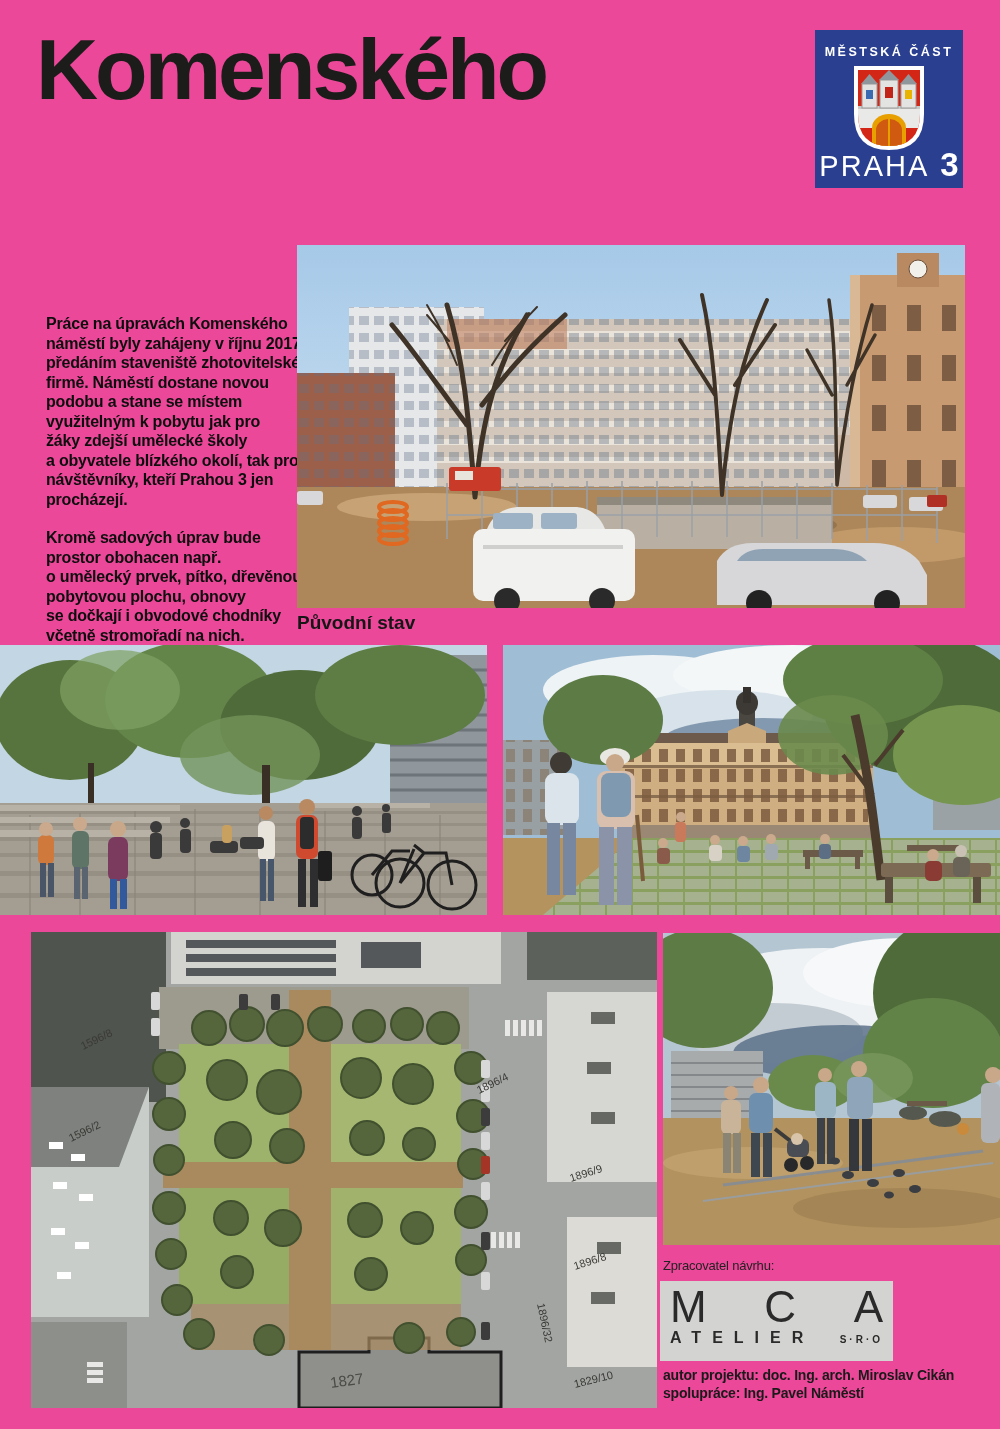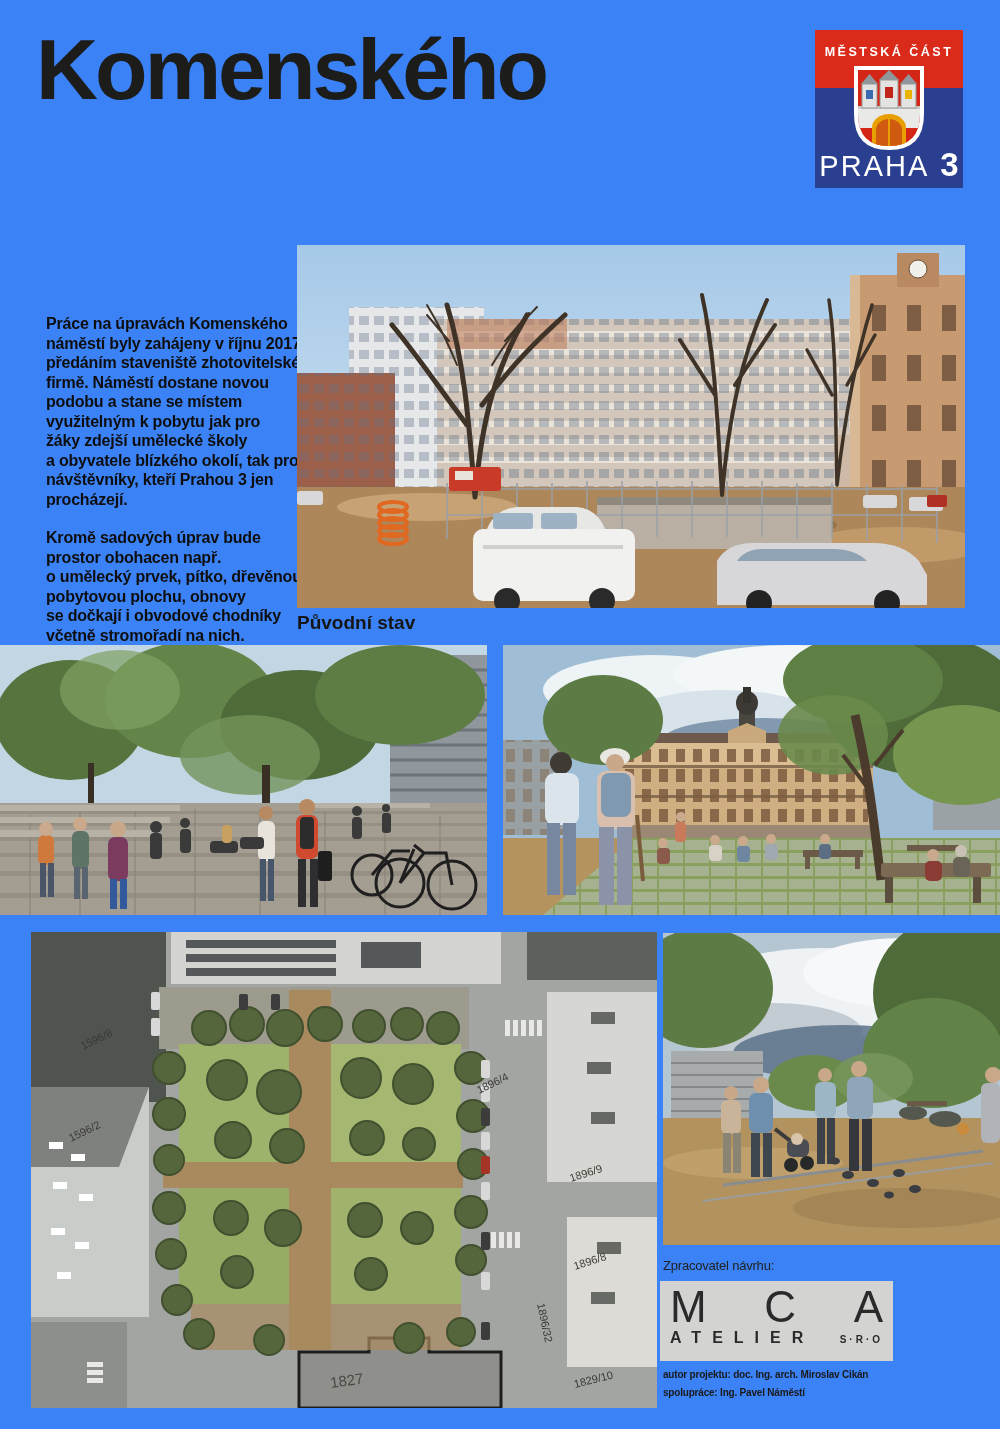--- a/index.html
+++ b/index.html
@@ -1,25 +1,25 @@
 <!DOCTYPE html>
 <html lang="cs"><head>
 <meta charset="utf-8">
 <style>
   html,body{margin:0;padding:0;background:#c8c8c8;}
-  .poster{position:relative;width:1000px;height:1429px;background:#3b82f6;overflow:hidden;
+  .poster{position:relative;width:1000px;height:1429px;background:#ec4899;overflow:hidden;
           font-family:"Liberation Sans",sans-serif;color:#111;}
   .abs{position:absolute;}
 
   
   .title{left:36px;top:18px;font-size:86px;line-height:102px;font-weight:bold;
          color:#1c1c1a;letter-spacing:-3px;}
 
   
-  .praha-logo{left:815px;top:30px;width:148px;height:158px;display:flex;flex-direction:column;}
+  .praha-logo{left:815px;top:30px;width:148px;height:158px;display:flex;flex-direction:row;}
   .logo-red{height:58px;}
   .logo-blue{flex:1;}
   .logo-district{position:absolute;top:15px;left:0;right:0;text-align:center;color:#fff;
                  font-size:12.5px;font-weight:bold;letter-spacing:2.5px;}
   .logo-city{position:absolute;bottom:4px;left:0;right:0;display:flex;align-items:baseline;
              justify-content:center;color:#fff;gap:11px;}
   .logo-city .city{font-size:29px;letter-spacing:2px;font-weight:400;}
   .logo-city .num{font-size:33px;font-weight:bold;}
   .coat{position:absolute;top:34px;left:37px;}
 
@@ -44,21 +44,21 @@
   .designer-heading{left:663px;top:1258px;font-size:13px;font-weight:normal;letter-spacing:-0.2px;color:#222;}
   .mca-box{left:660px;top:1281px;width:233px;height:80px;background:#d3d3d1;
            padding:5px 10px;box-sizing:border-box;}
   .mca-letters{display:flex;justify-content:space-between;font-size:44px;line-height:42px;
                color:#2a2a2a;font-weight:400;}
   .mca-row2{display:flex;justify-content:space-between;align-items:baseline;margin-top:1px;color:#2a2a2a;}
   .mca-atelier{font-size:16px;font-weight:bold;letter-spacing:11px;}
   .mca-sro{font-size:10px;letter-spacing:3px;font-weight:bold;}
   .mca-contact{display:flex;gap:12px;margin-top:4px;font-size:10.5px;color:#4e4e4e;
                letter-spacing:-0.2px;border-top:1px solid #bcbcba;padding-top:3px;}
-  .credits{left:663px;top:1366px;font-size:10px;line-height:18px;font-weight:bold;
+  .credits{left:663px;top:1366px;font-size:14px;line-height:18px;font-weight:bold;
            color:#1a1a1a;letter-spacing:-0.2px;}
 
   .plan-label{font-family:"Liberation Sans",sans-serif;fill:#3a3a36;font-size:11px;}
 </style>
 </head>
 <body>
 
 <div class="poster">
 
   <div class="abs title">

